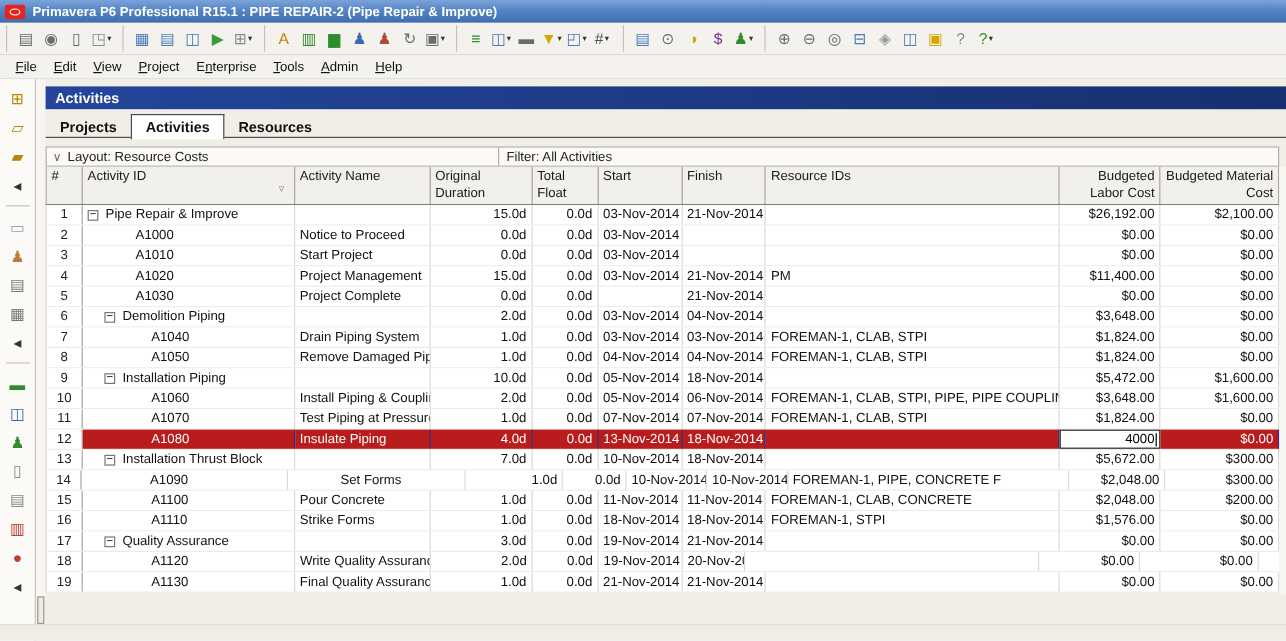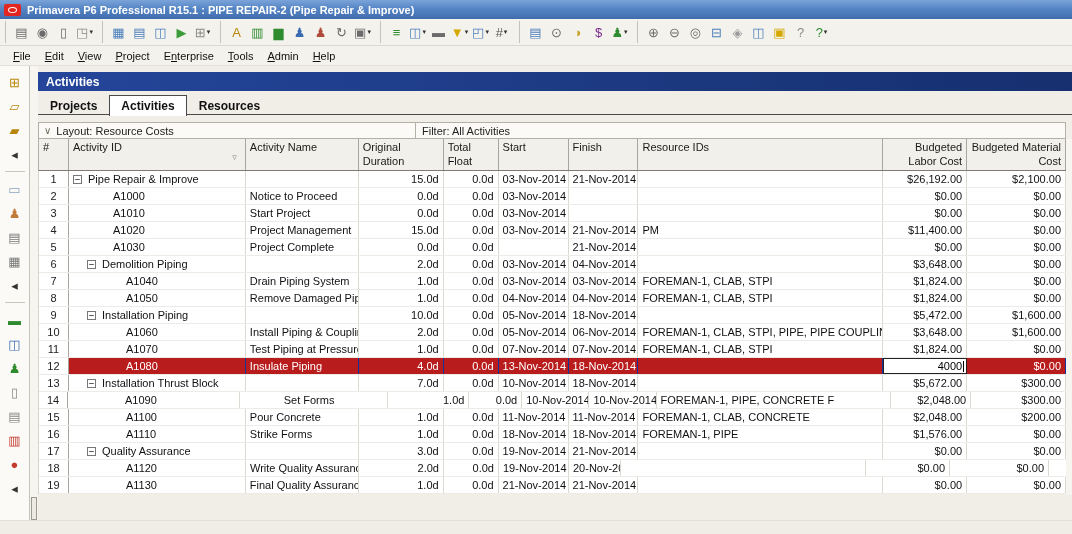--- a/index.html
+++ b/index.html
@@ -492,21 +492,21 @@
     <div class="row">
       <div class="cell numcell" style="width: 30px;">16</div>
       <div class="cell" style="width: 177px; padding-left: 57px;">
         <span>A1110</span>
       </div>
       <div class="cell" style="width: 113px;">Strike Forms</div>
       <div class="cell right" style="width: 85px;">1.0d</div>
       <div class="cell right" style="width: 55px;">0.0d</div>
       <div class="cell" style="width: 70px;">18-Nov-2014</div>
       <div class="cell" style="width: 70px;">18-Nov-2014</div>
-      <div class="cell" style="width: 245px;">FOREMAN-1, PIPE</div>
+      <div class="cell" style="width: 245px;">FOREMAN-1, STPI</div>
       <div class="cell right" style="width: 84px;">$1,576.00</div>
       <div class="cell right" style="width: 99px;">$0.00</div>
     </div>
     <div class="row">
       <div class="cell numcell" style="width: 30px;">17</div>
       <div class="cell" style="width: 177px; padding-left: 18px;">
         <span class="minusbox">−</span>
         <span>Quality Assurance</span>
       </div>
       <div class="cell" style="width: 113px;"></div>

